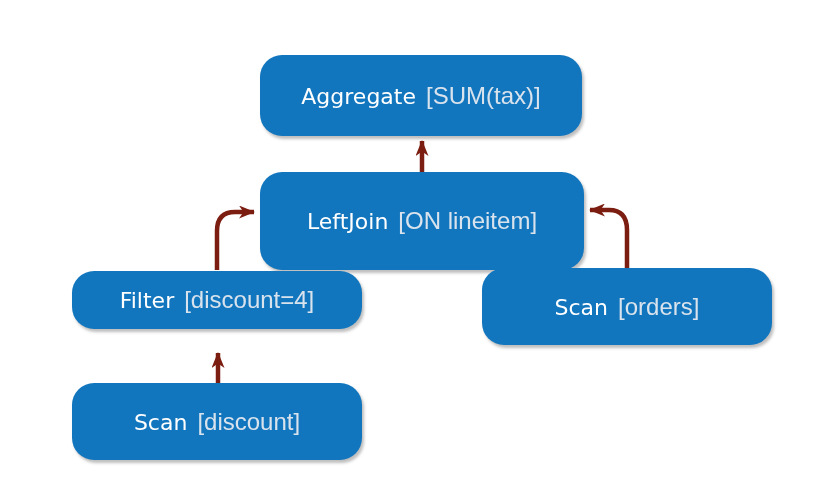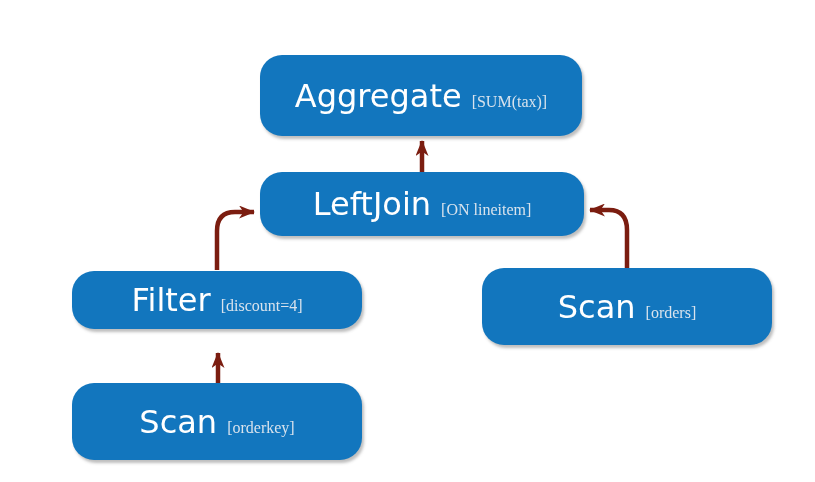--- a/index.html
+++ b/index.html
@@ -14,24 +14,24 @@
   }
   .edges{position:absolute;left:0;top:0;width:815px;height:482px;}
   .edge{fill:none;stroke:var(--arrow);stroke-width:4.5;}
   .arrowhead-shape{fill:var(--arrow);}
   .node{
     position:absolute;display:flex;align-items:center;justify-content:center;
     background:var(--node-fill);border-radius:22px;
     box-shadow:2px 3px 3px var(--shadow);
   }
   .node-text{display:flex;align-items:baseline;gap:10px;white-space:nowrap;}
-  .label{color:var(--label);font-size:32px;font-family:"DejaVu Sans","Liberation Sans",sans-serif;}
-  .annot{color:var(--annot);font-size:16px;font-family:Liberation Serif, serif;}
+  .label{color:var(--label);font-size:22px;font-family:"DejaVu Sans","Liberation Sans",sans-serif;}
+  .annot{color:var(--annot);font-size:24px;font-family:Liberation Sans, sans-serif;}
   .node-aggregate    {left:260px;top:55px; width:322px;height:81px;}
-  .node-leftjoin     {left:260px;top:172px;width:324px;height:64px;}
+  .node-leftjoin     {left:260px;top:172px;width:324px;height:98px;}
   .node-filter       {left:72px; top:271px;width:290px;height:58px;}
   .node-scan-lineitem{left:72px; top:383px;width:290px;height:77px;}
   .node-scan-orders  {left:482px;top:268px;width:290px;height:77px;}
 </style>
 </head>
 <body>
 
 <div class="canvas">
 
   <svg class="edges" viewBox="0 0 815 482" xmlns="http://www.w3.org/2000/svg">
@@ -63,21 +63,21 @@
   <div class="node node-filter">
     <div class="node-text">
       <span class="label">Filter</span>
       <span class="annot">[discount=4]</span>
     </div>
   </div>
 
   <div class="node node-scan-lineitem">
     <div class="node-text">
       <span class="label">Scan</span>
-      <span class="annot">[orderkey]</span>
+      <span class="annot">[discount]</span>
     </div>
   </div>
 
   <div class="node node-scan-orders">
     <div class="node-text">
       <span class="label">Scan</span>
       <span class="annot">[orders]</span>
     </div>
   </div>
 

